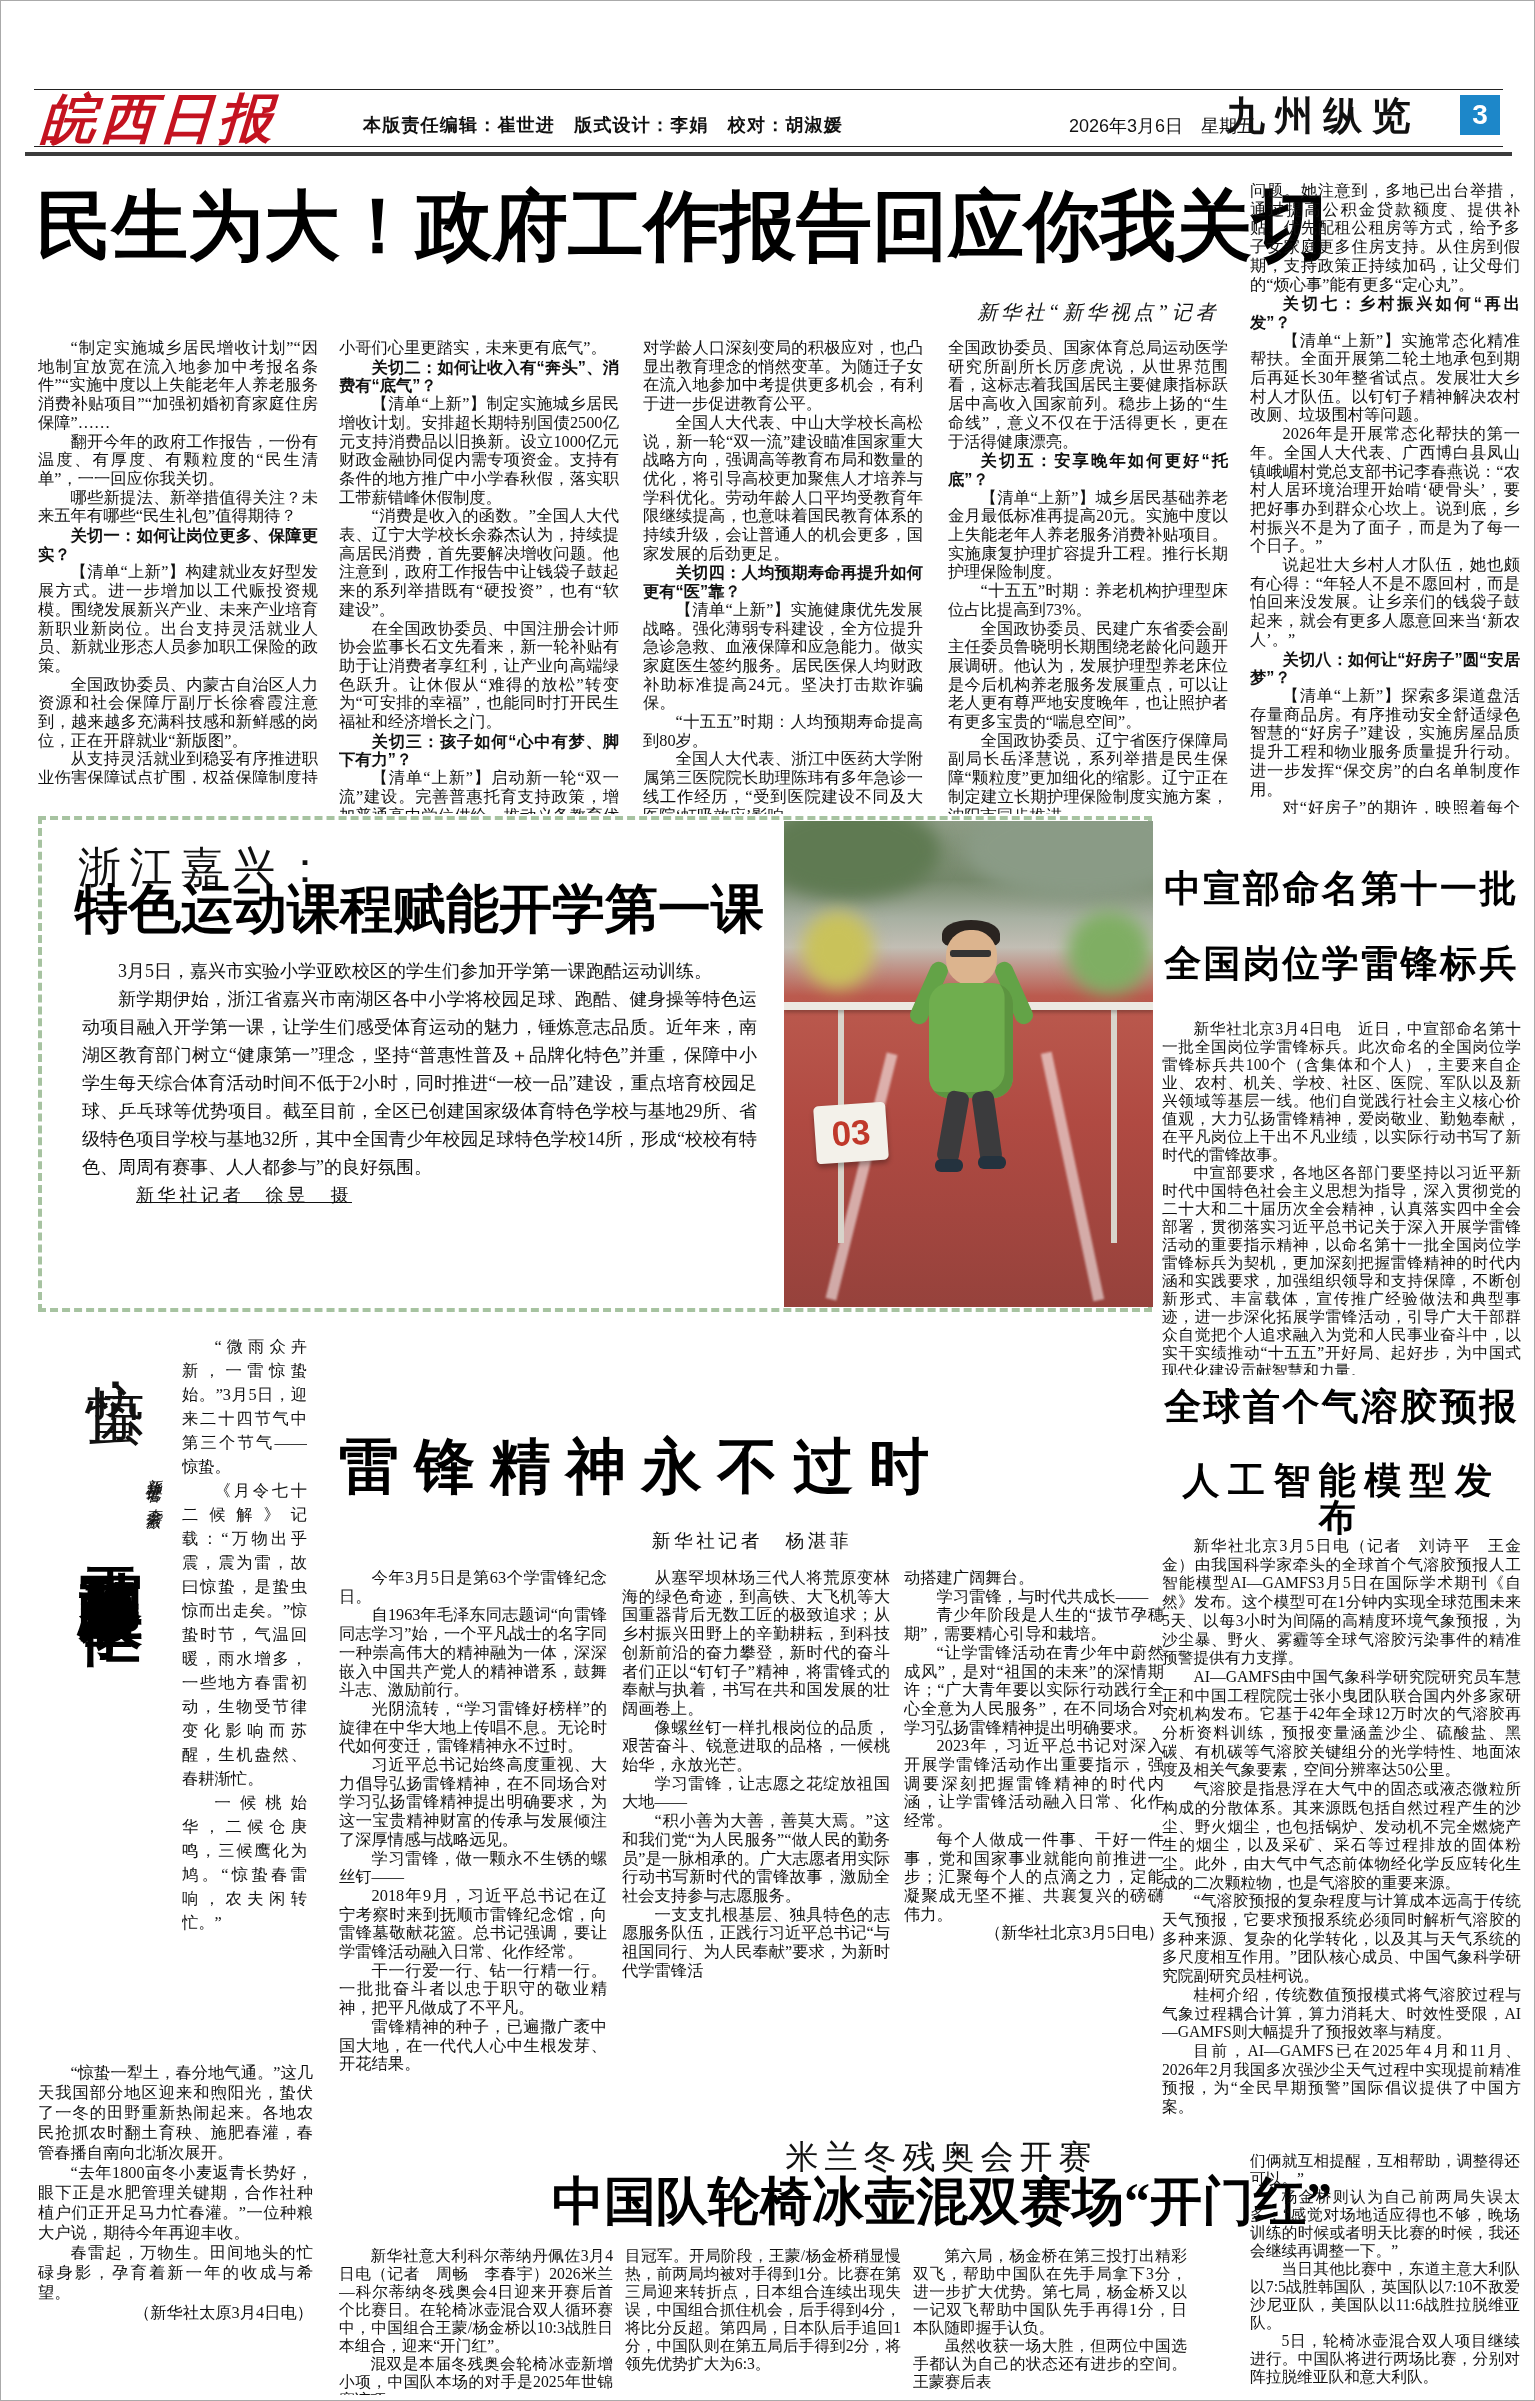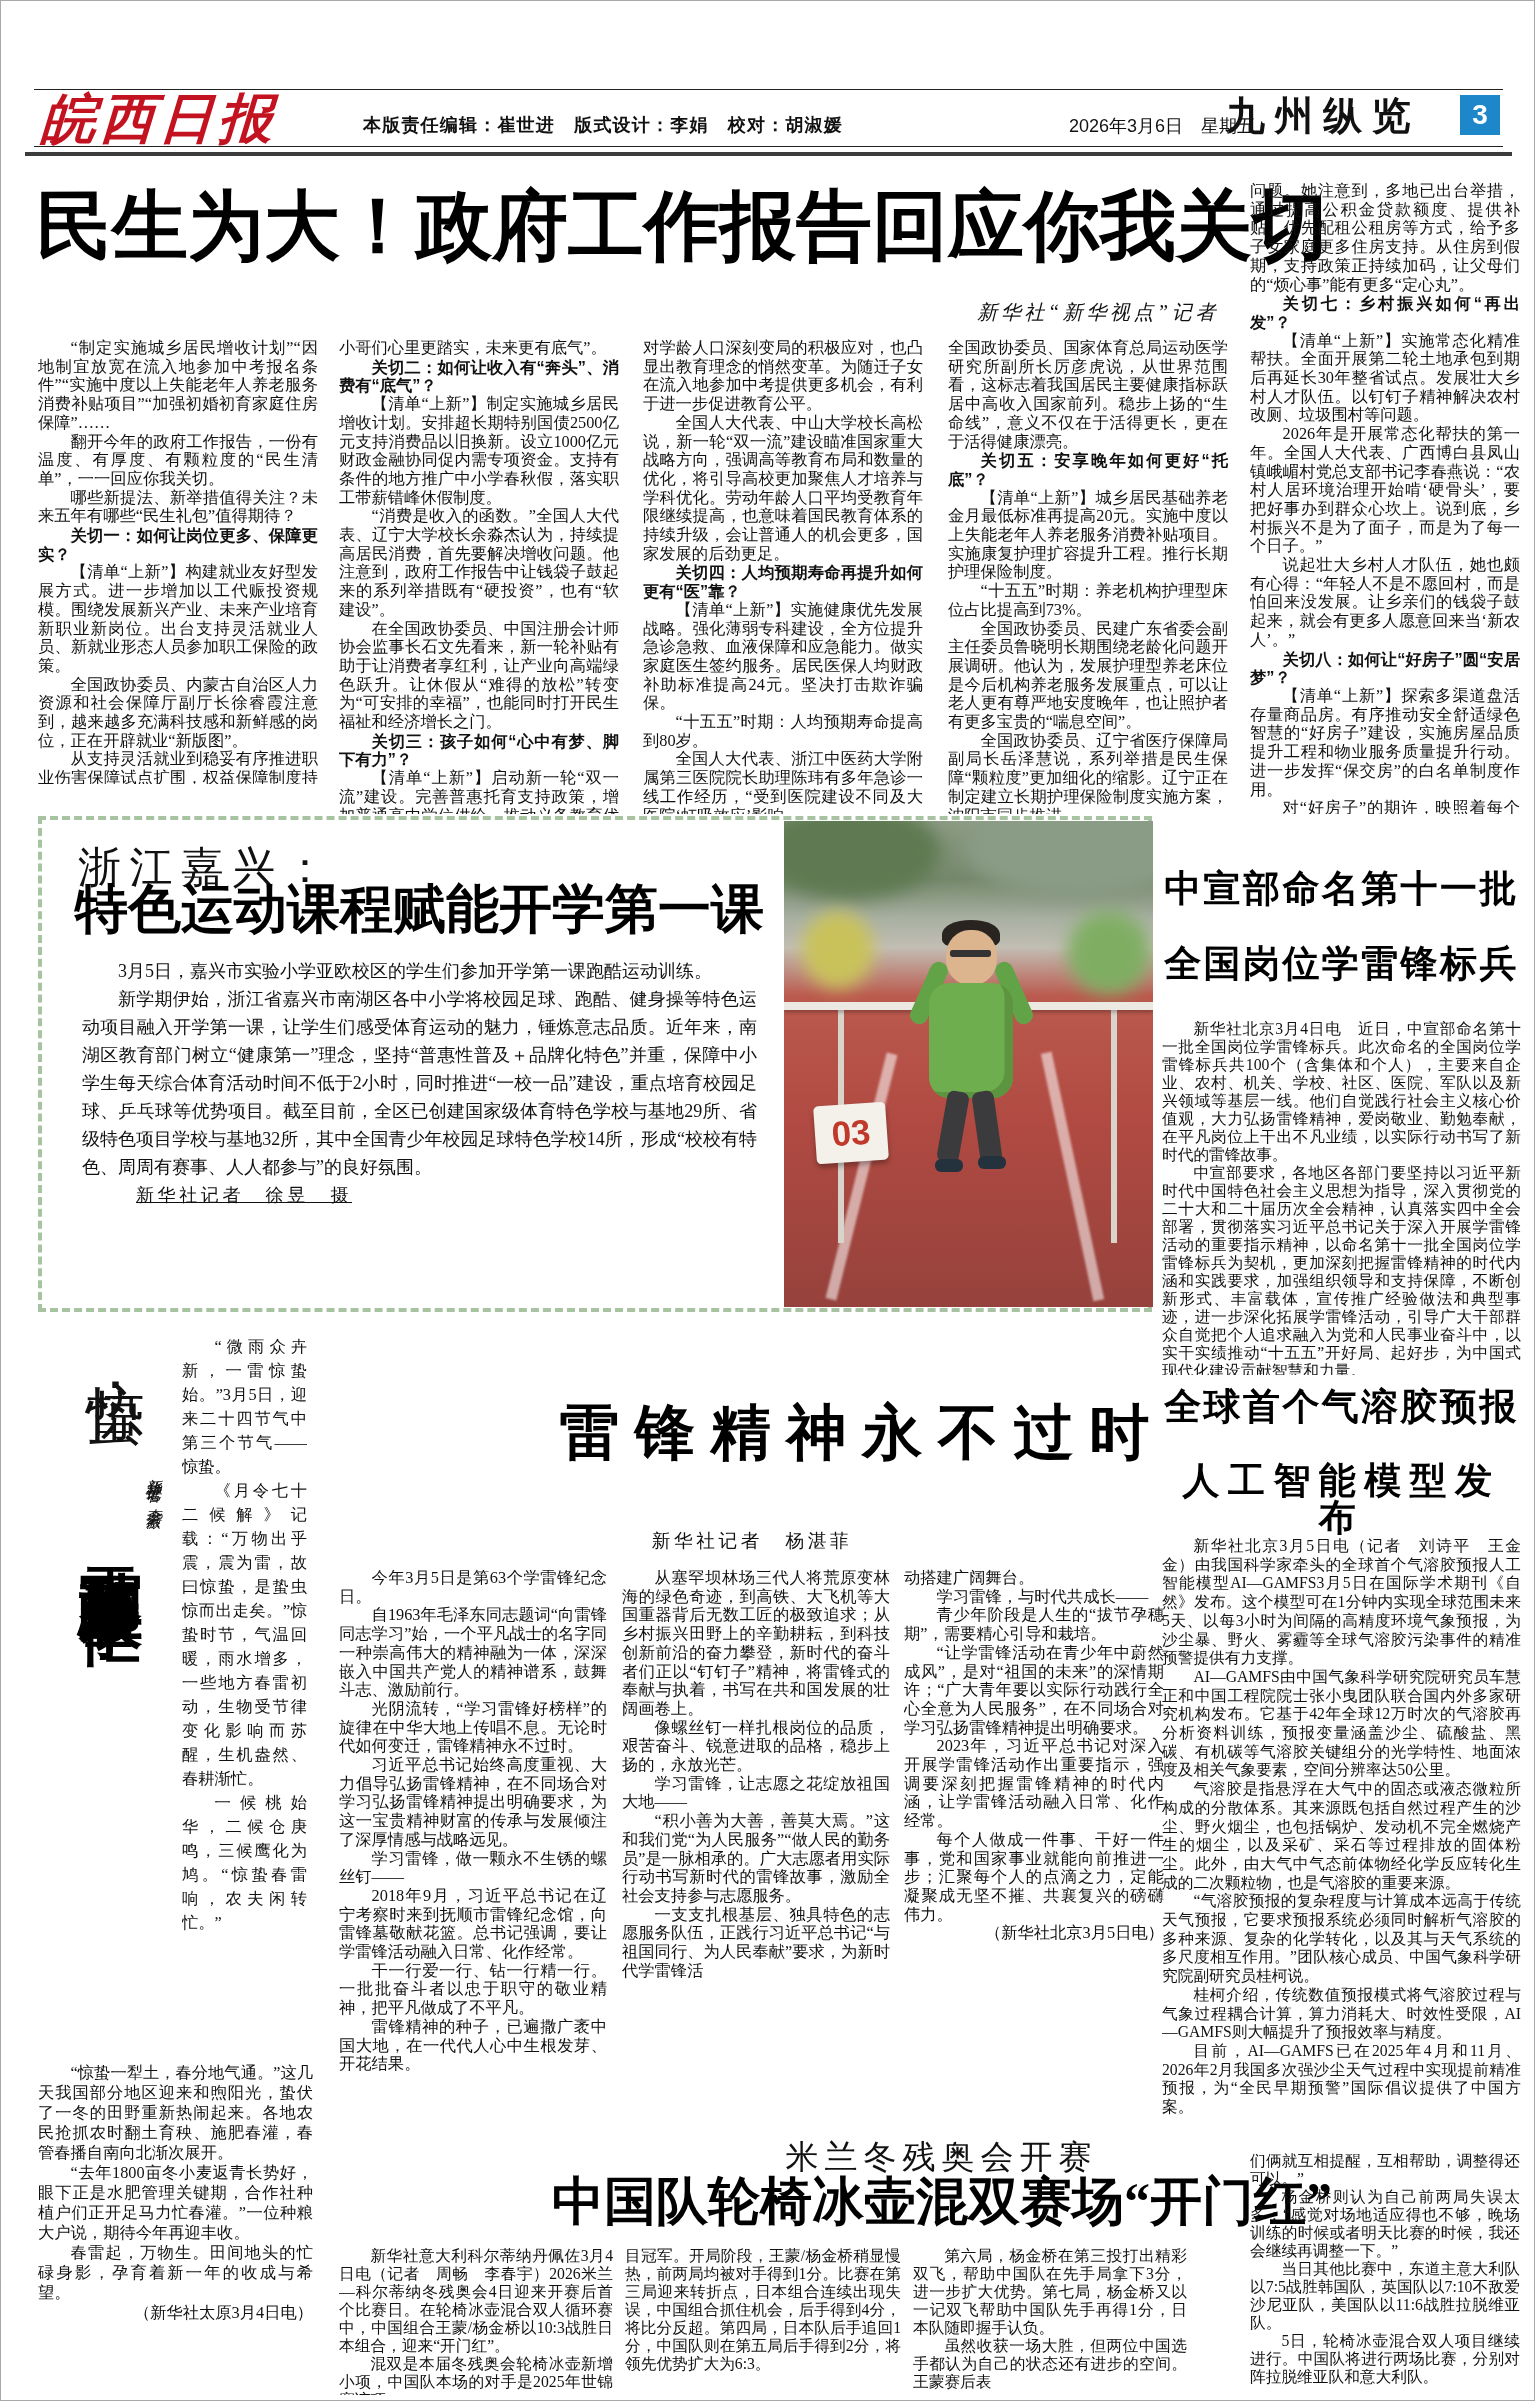--- a/index.html
+++ b/index.html
@@ -79,21 +79,21 @@
            box-shadow:0 3.6px 4.8px rgba(0,0,0,.3);transform:rotate(-4deg);}
   .lane{position:absolute;width:11px;height:253px;background:rgba(255,255,255,.55);
         filter:blur(1.2px);}
   
   .r-title{position:absolute;left:1161px;width:359px;text-align:center;
            font-family:"Liberation Sans",sans-serif;font-weight:900;font-size:37px;
            letter-spacing:2.4px;line-height:1;color:#000;}
   #zxb-body{left:1161px;top:1019px;width:359px;height:355px;font-size:15.7px;line-height:18px;}
   #aer-body{left:1161px;top:1536px;width:359px;height:608px;font-size:15.7px;line-height:18.7px;}
   
-  #lf-title{left:338px;top:1392px;width:826px;text-align:right;font-weight:900;
+  #lf-title{left:338px;top:1426px;width:826px;text-align:left;font-weight:900;
             font-size:60px;letter-spacing:15.7px;font-family:"Liberation Serif",serif;color:#000;}
   #lf-byline{left:338px;top:1527px;width:826px;text-align:center;font-size:18.7px;
              letter-spacing:3.6px;}
   #lf-a{left:338px;top:1568px;width:268px;height:610px;}
   #lf-b{left:621px;top:1568px;width:268px;height:520px;}
   #lf-c{left:903px;top:1568px;width:260px;height:520px;}
   
   .vert{writing-mode:vertical-rl;text-orientation:upright;}
   #jz-kicker{left:76px;top:1334px;font-size:58px;letter-spacing:8.4px;
              font-family:"DejaVu Serif",serif;}
@@ -231,21 +231,21 @@
       <p>自1963年毛泽东同志题词“向雷锋同志学习”始，一个平凡战士的名字同一种崇高伟大的精神融为一体，深深嵌入中国共产党人的精神谱系，鼓舞斗志、激励前行。</p>
       <p>光阴流转，“学习雷锋好榜样”的旋律在中华大地上传唱不息。无论时代如何变迁，雷锋精神永不过时。</p>
       <p>习近平总书记始终高度重视、大力倡导弘扬雷锋精神，在不同场合对学习弘扬雷锋精神提出明确要求，为这一宝贵精神财富的传承与发展倾注了深厚情感与战略远见。</p>
       <p>学习雷锋，做一颗永不生锈的螺丝钉——</p>
       <p>2018年9月，习近平总书记在辽宁考察时来到抚顺市雷锋纪念馆，向雷锋墓敬献花篮。总书记强调，要让学雷锋活动融入日常、化作经常。</p>
       <p>干一行爱一行、钻一行精一行。一批批奋斗者以忠于职守的敬业精神，把平凡做成了不平凡。</p>
       <p>雷锋精神的种子，已遍撒广袤中国大地，在一代代人心中生根发芽、开花结果。</p>
     </div>
   <div class="bodycol" id="lf-b">
       <p>从塞罕坝林场三代人将荒原变林海的绿色奇迹，到高铁、大飞机等大国重器背后无数工匠的极致追求；从乡村振兴田野上的辛勤耕耘，到科技创新前沿的奋力攀登，新时代的奋斗者们正以“钉钉子”精神，将雷锋式的奉献与执着，书写在共和国发展的壮阔画卷上。</p>
-      <p>像螺丝钉一样扎根岗位的品质，艰苦奋斗、锐意进取的品格，稳步上扬的，永放光芒。</p>
+      <p>像螺丝钉一样扎根岗位的品质，艰苦奋斗、锐意进取的品格，一候桃始华，永放光芒。</p>
       <p>学习雷锋，让志愿之花绽放祖国大地——</p>
       <p>“积小善为大善，善莫大焉。”这和我们党“为人民服务”“做人民的勤务员”是一脉相承的。广大志愿者用实际行动书写新时代的雷锋故事，激励全社会支持参与志愿服务。</p>
       <p>一支支扎根基层、独具特色的志愿服务队伍，正践行习近平总书记“与祖国同行、为人民奉献”要求，为新时代学雷锋活</p>
     </div>
   <div class="bodycol" id="lf-c">
       <p class="noind">动搭建广阔舞台。</p>
       <p>学习雷锋，与时代共成长——</p>
       <p>青少年阶段是人生的“拔节孕穗期”，需要精心引导和栽培。</p>
       <p>“让学雷锋活动在青少年中蔚然成风”，是对“祖国的未来”的深情期许；“广大青年要以实际行动践行全心全意为人民服务”，在不同场合对学习弘扬雷锋精神提出明确要求。</p>
       <p>2023年，习近平总书记对深入开展学雷锋活动作出重要指示，强调要深刻把握雷锋精神的时代内涵，让学雷锋活动融入日常、化作经常。</p>

